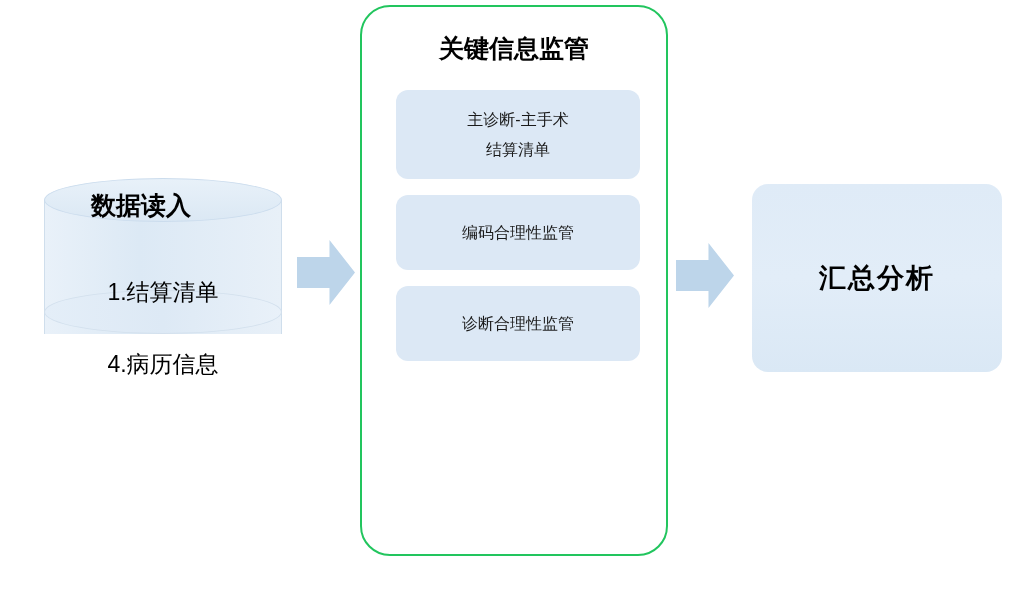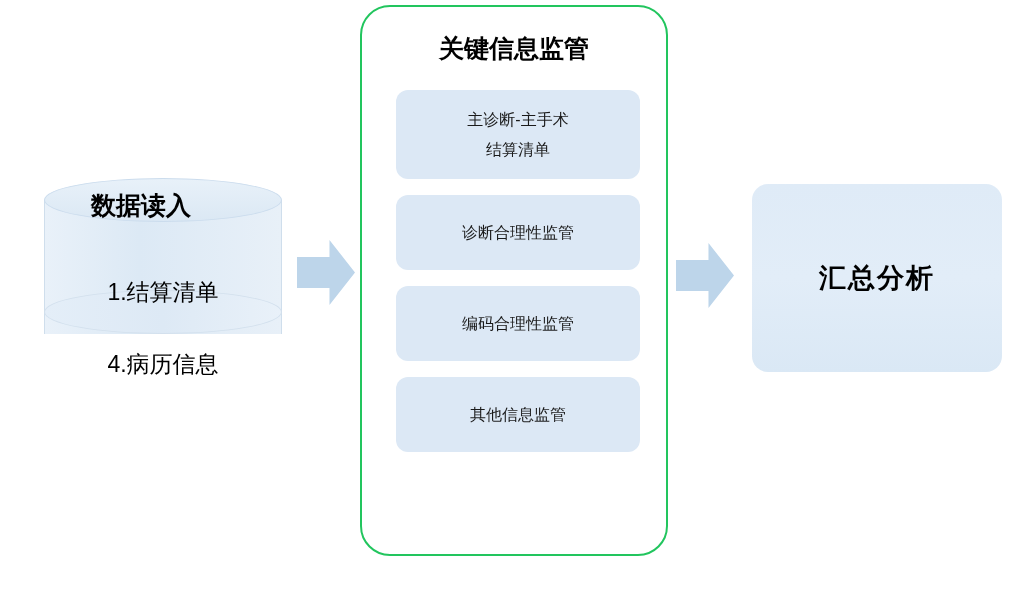--- a/index.html
+++ b/index.html
@@ -190,27 +190,24 @@
   <div class="container-box">
     <div class="container-title">关键信息监管</div>
     <div class="sub-list">
       <div class="sub-box tall">
         <div>
           <div>主诊断-主手术</div>
           <div>结算清单</div>
         </div>
       </div>
       <div class="sub-box short">
-        <div>诊断合理性监管</div>
-      </div>
-      <div class="sub-box short">
         <div>编码合理性监管</div>
       </div>
       <div class="sub-box short">
-        <div>其他信息监管</div>
+        <div>诊断合理性监管</div>
       </div>
     </div>
   </div>
 
   <div class="arrow arrow-2"></div>
 
   <div class="summary-box">
     <span>汇总分析</span>
   </div>
 

